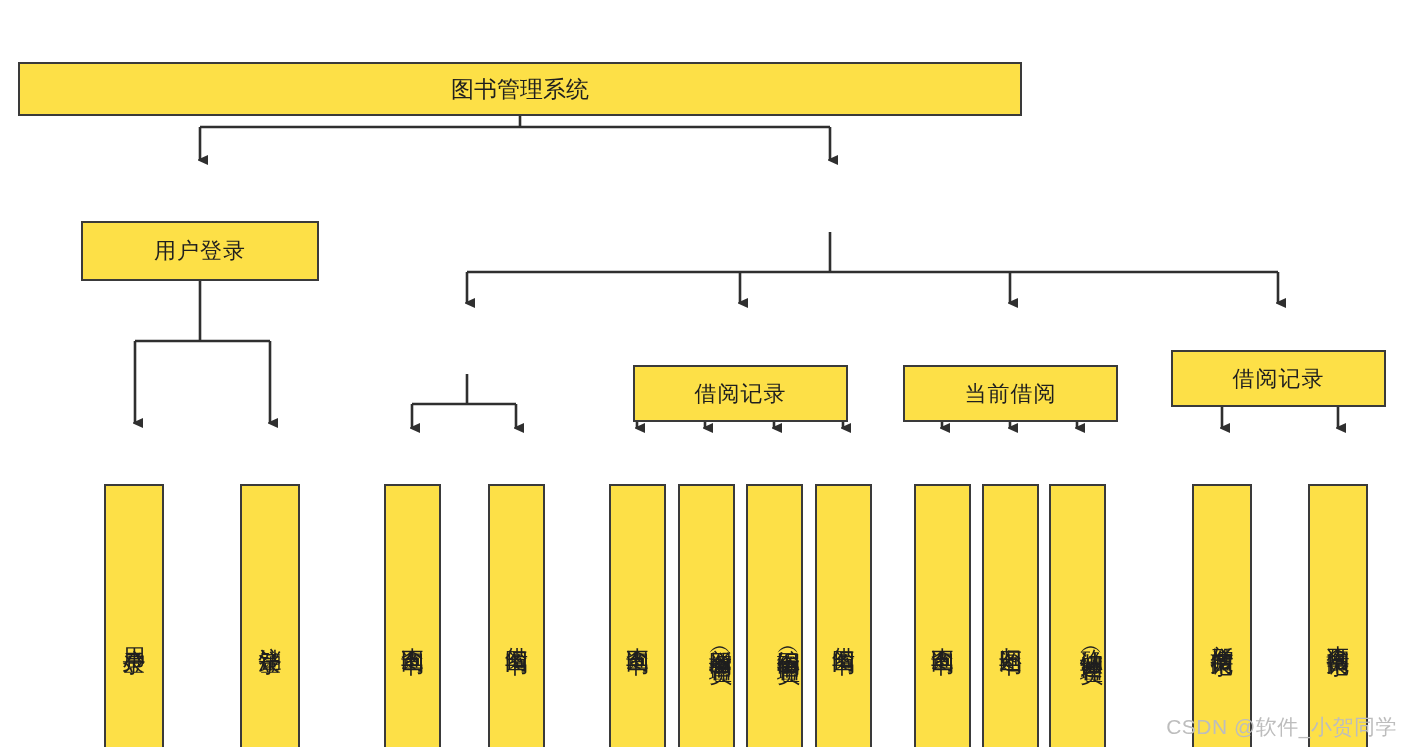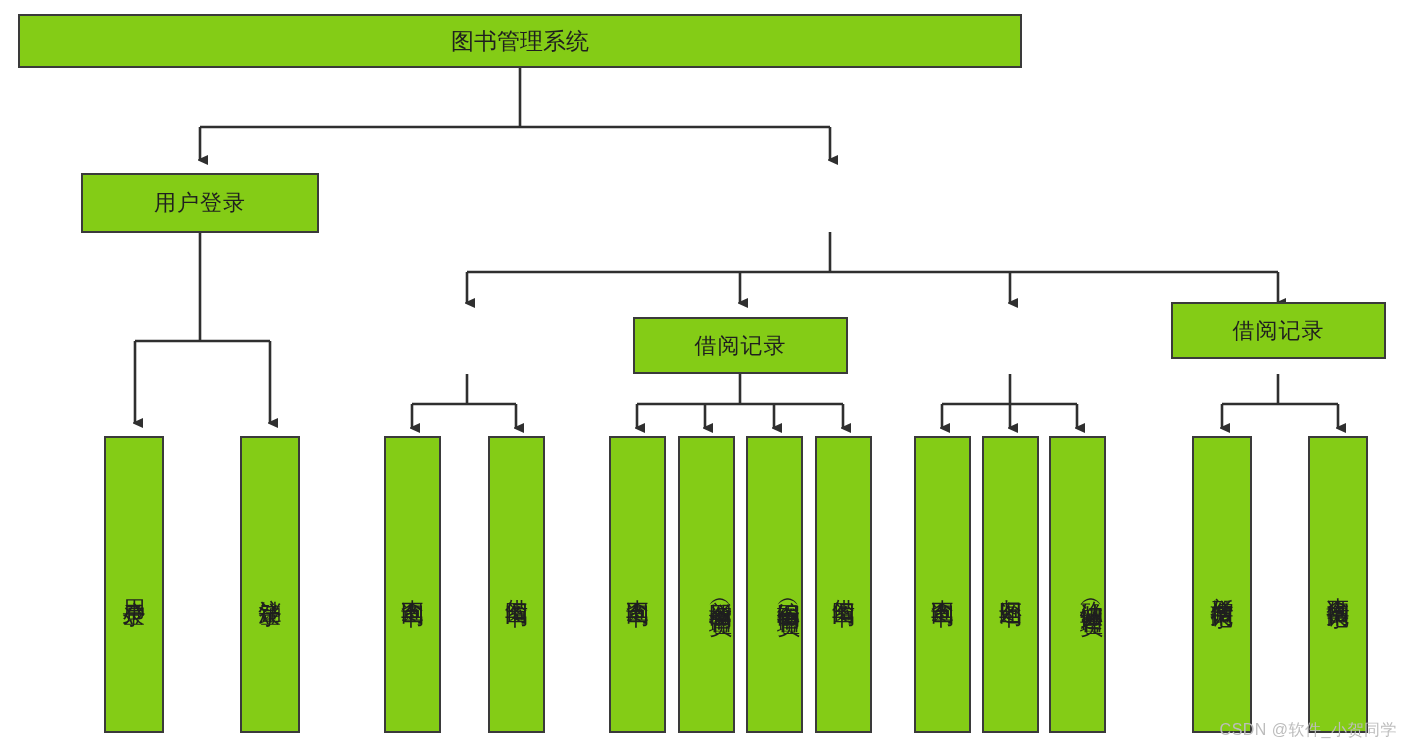--- a/index.html
+++ b/index.html
@@ -22,25 +22,26 @@
     left: 0;
     top: 0;
     width: 1405px;
     height: 747px;
     pointer-events: none;
   }
   .node {
     position: absolute;
     box-sizing: border-box;
     border: 2.5px solid #3a3a3a;
-    background: #84cc16;
+    background: #fde047;
     display: flex;
     align-items: center;
     justify-content: center;
     color: #1f1f1f;
+    margin-top: 48px;
   }
   .node.h-node {
     font-size: 22px;
     letter-spacing: 1px;
   }
   .node.root {
     font-size: 23px;
   }
   .node.leaf {
     writing-mode: vertical-rl;
@@ -56,21 +57,21 @@
     align-items: center;
     padding-top: 0;
   }
   .node .lbl {
     display: block;
   }
   .watermark {
     position: absolute;
     right: 8px;
     bottom: 6px;
-    font-size: 16px;
+    font-size: 21px;
     color: #bdbdbd;
     letter-spacing: 0.5px;
     white-space: nowrap;
   }
 </style>
 </head>
 <body>
 
 <div id="canvas">
 
@@ -128,20 +129,23 @@
     <span class="lbl">图书管理系统</span>
   </div>
 
   <div class="node h-node" style="left:81px; top:173px; width:238px; height:60px;">
     <span class="lbl">用户登录</span>
   </div>
 
   <div class="node h-node" style="left:633px; top:317px; width:215px; height:57px;">
     <span class="lbl">借阅记录</span>
   </div>
+  <div class="node h-node" style="left:903px; top:317px; width:215px; height:57px;">
+    <span class="lbl">当前借阅</span>
+  </div>
   <div class="node h-node" style="left:1171px; top:302px; width:215px; height:57px;">
     <span class="lbl">借阅记录</span>
   </div>
 
   <div class="node leaf short" style="left:104px; top:436px; width:60px; height:297px;">
     <span class="lbl">用户登录</span>
   </div>
   <div class="node leaf short" style="left:240px; top:436px; width:60px; height:297px;">
     <span class="lbl">注销登录</span>
   </div>

